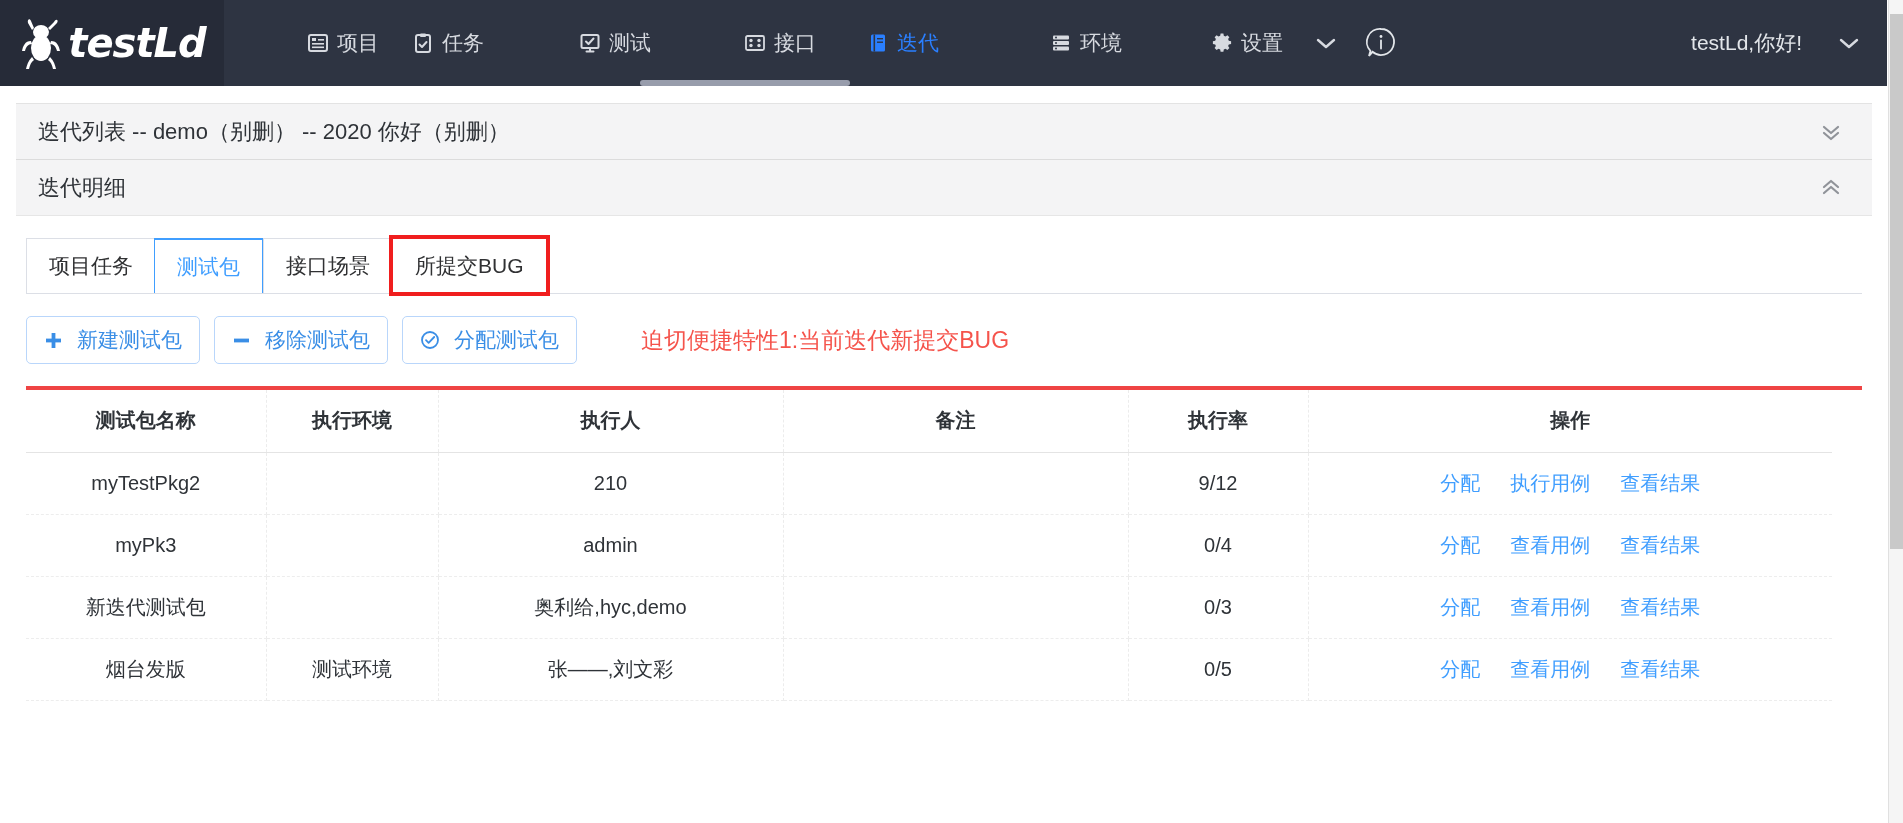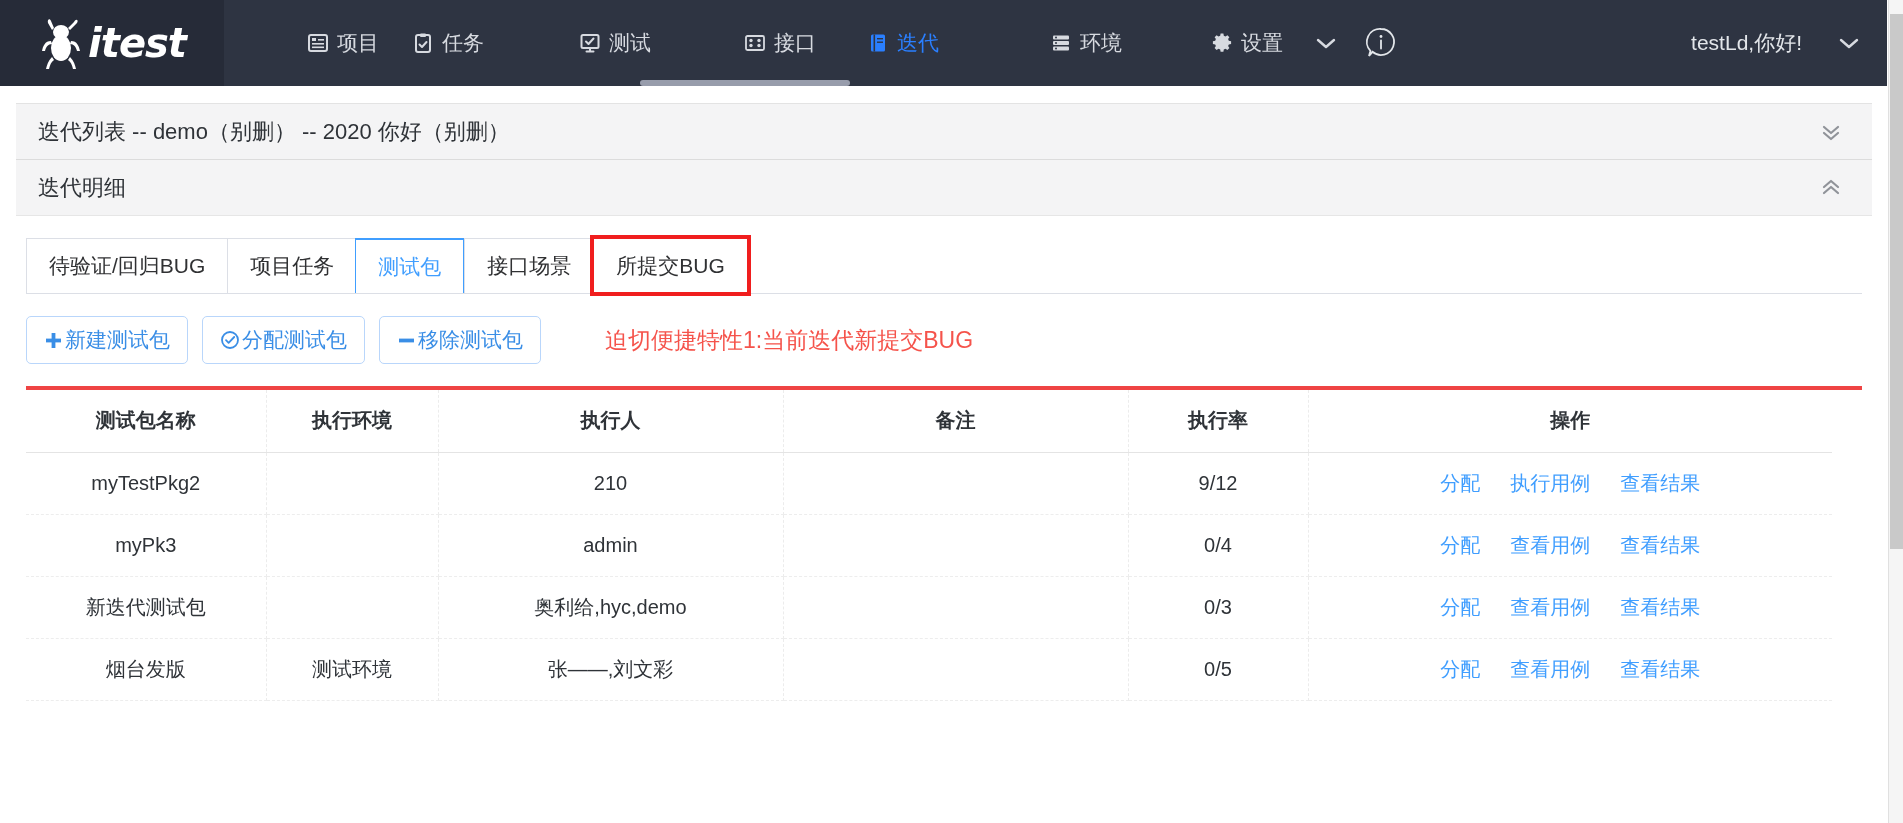--- a/index.html
+++ b/index.html
@@ -142,21 +142,21 @@
   }
   .tab.boxed { outline: 4px solid #f01e1e; outline-offset: -1px; z-index: 3; }
 
   
   .actions-row {
     display: flex; align-items: center;
     padding: 22px 26px 0 26px;
     gap: 14px;
   }
   .btn {
-    display: inline-flex; align-items: center; gap: 2px;
+    display: inline-flex; align-items: center; gap: 14px;
     border: 1px solid #b9d6fb;
     border-radius: 5px;
     background: #fff;
     color: #3a8ee6;
     font-size: 21px;
     padding: 9px 17px;
     cursor: pointer;
     white-space: nowrap;
   }
   .btn .bico { font-size: 20px; display:inline-flex; align-items:center; }
@@ -230,21 +230,21 @@
           <path d="M10 6 C9 2 12 1 13 4 L16 11 L14 13 Z"></path>
           <path d="M36 5 C38 1 41 3 39 6 L32 13 L30 11 Z"></path>
           <ellipse cx="23" cy="15" rx="8" ry="7"></ellipse>
           <ellipse cx="23" cy="31" rx="10" ry="13"></ellipse>
           <path d="M13 24 C7 24 5 29 4 34 L7 34 C8 30 10 27 14 27 Z"></path>
           <path d="M33 24 C39 24 41 29 42 34 L39 34 C38 30 36 27 32 27 Z"></path>
           <path d="M14 40 C10 44 9 48 8 52 L11 52 C12 48 13 45 16 43 Z"></path>
           <path d="M32 40 C36 44 37 48 38 52 L35 52 C34 48 33 45 30 43 Z"></path>
         </svg>
       </span>
-      <span class="brand-text">itest</span>
+      <span class="brand-text">testLd</span>
     </div>
   </div>
 
   <div class="nav-items">
 
     <div class="nav-item" style="margin-left:66px">
       <span class="nav-ico">
         <svg width="22" height="22" viewBox="0 0 22 22" fill="currentColor">
           <rect x="2" y="3" width="18" height="16" rx="2" fill="none" stroke="currentColor" stroke-width="2"></rect>
           <rect x="5" y="6" width="4" height="3"></rect>
@@ -373,23 +373,20 @@
     <span class="chev">
       <svg width="26" height="26" viewBox="0 0 26 26" fill="none" stroke="#909399" stroke-width="2.2" stroke-linecap="round" stroke-linejoin="round">
         <path d="M6 12l7-6 7 6"></path>
           <path d="M6 18l7-6 7 6"></path>
       </svg>
     </span>
   </div>
 
   <div class="tabs-wrap">
     <div class="tabs">
-      <div class="tab">
-        <span>待验证/回归BUG</span>
-      </div>
       <div class="tab">
         <span>项目任务</span>
       </div>
       <div class="tab active">
         <span>测试包</span>
       </div>
       <div class="tab">
         <span>接口场景</span>
       </div>
       <div class="tab last boxed">
@@ -403,34 +400,34 @@
       <span class="bico">
         <svg width="19" height="19" viewBox="0 0 19 19" fill="#3a8ee6">
           <rect x="7.6" y="2" width="3.8" height="15"></rect>
             <rect x="2" y="7.6" width="15" height="3.8"></rect>
         </svg>
       </span>
       <span>新建测试包</span>
     </div>
     <div class="btn">
       <span class="bico">
+        <svg width="19" height="19" viewBox="0 0 19 19" fill="#3a8ee6">
+          <rect x="2" y="7.6" width="15" height="3.8"></rect>
+        </svg>
+      </span>
+      <span>移除测试包</span>
+    </div>
+    <div class="btn">
+      <span class="bico">
         <svg width="20" height="20" viewBox="0 0 20 20" fill="none" stroke="#3a8ee6" stroke-width="1.8">
           <circle cx="10" cy="10" r="8"></circle>
           <path d="M6 10.2l2.6 2.6L14.2 7" stroke-linecap="round" stroke-linejoin="round"></path>
         </svg>
       </span>
       <span>分配测试包</span>
-    </div>
-    <div class="btn">
-      <span class="bico">
-        <svg width="19" height="19" viewBox="0 0 19 19" fill="#3a8ee6">
-          <rect x="2" y="7.6" width="15" height="3.8"></rect>
-        </svg>
-      </span>
-      <span>移除测试包</span>
     </div>
     <span class="annotation">迫切便捷特性1:当前迭代新提交BUG</span>
   </div>
 
   <div class="table-wrap">
     <table>
       <colgroup>
         <col style="width:240px">
           <col style="width:172px">
           <col style="width:345px">

